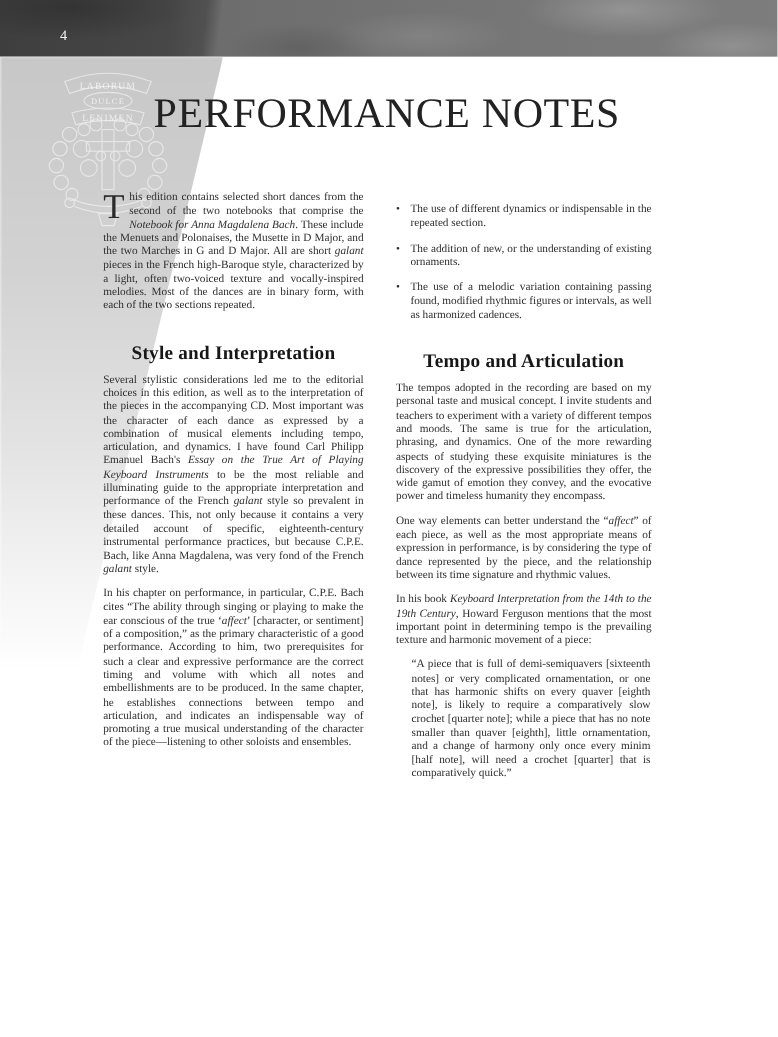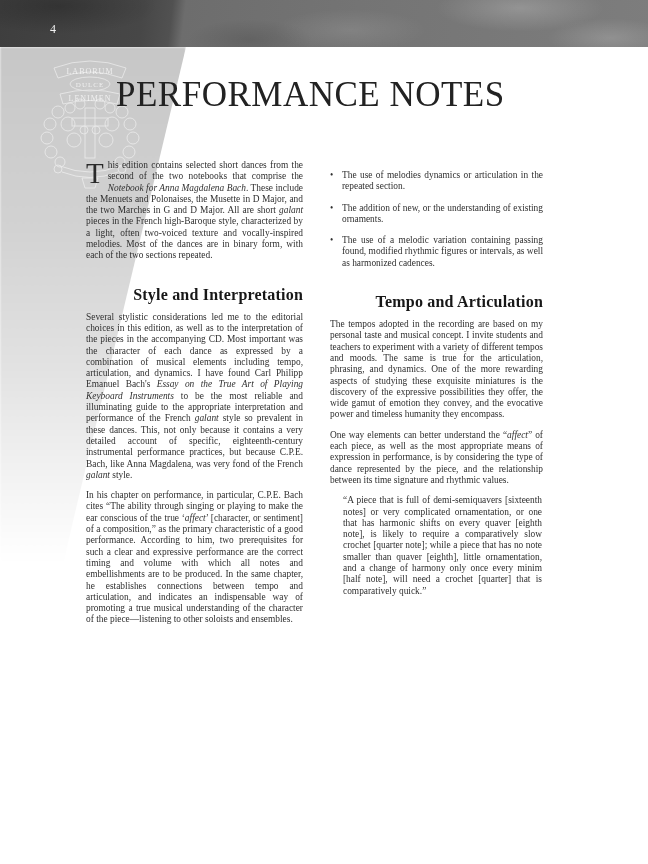--- a/index.html
+++ b/index.html
@@ -27,34 +27,34 @@
   .wedge{
     position:absolute;left:0;top:47px;width:186px;height:515px;
     background:linear-gradient(to bottom,#c7c7c7 0%,#d2d2d2 35%,#e2e2e2 62%,#f4f4f4 85%,#ffffff 100%);
     clip-path:polygon(0 0,100% 0,34% 100%,0 100%);
     filter:blur(1.2px);
   }
   
   .crest{position:absolute;left:24px;top:50px;width:132px;height:142px;}
   
   .title{
-    position:absolute;left:116px;top:77px;font-size:35px;line-height:1;
+    position:absolute;left:128px;top:77px;font-size:35px;line-height:1;
     letter-spacing:0.5px;color:#222222;white-space:nowrap;
     font-family:"Liberation Serif", serif;
   }
   
   .col{position:absolute;font-size:9.4px;line-height:11.3px;text-align:justify;}
   .col-left {left:86px;top:160px;width:217px;}
   .col-right{left:330px;top:170px;width:213px;}
   .para{margin:0 0 9px 0;}
   .para:last-child{margin-bottom:0;}
   .quote{margin-left:13px;margin-right:1px;}
   .heading{
     font-size:16px;line-height:18px;font-weight:bold;color:#171717;
-    margin:24px 0 8px 0;text-align:right;letter-spacing:0.2px;
+    margin:24px 0 8px 0;text-align:center;letter-spacing:0.2px;
   }
   .col-right .bullets + .para + .heading{}
   .dropcap{
     float:left;font-size:29px;line-height:22px;padding:2px 4px 0 0;color:#2a2a2a;
   }
   .bullets{list-style:none;margin:0;padding:0;}
   .bullets li{display:flex;margin-bottom:10px;}
   .bullets .dot{width:12px;flex:none;text-align:left;}
   .bullets .btext{flex:1;text-align:justify;}
   em{font-style:italic;}
@@ -114,30 +114,31 @@
   <div class="col col-left" id="col-left">
       <p class="para"><span class="dropcap">T</span><span>his edition contains selected short dances from the second of the two notebooks that comprise the </span><em>Notebook for Anna Magdalena Bach</em><span>. These include the Menuets and Polonaises, the Musette in D Major, and the two Marches in G and D Major. All are short </span><em>galant</em><span> pieces in the French high-Baroque style, characterized by a light, often two-voiced texture and vocally-inspired melodies. Most of the dances are in binary form, with each of the two sections repeated.</span></p>
       <h2 class="heading">Style and Interpretation</h2>
       <p class="para"><span>Several stylistic considerations led me to the editorial choices in this edition, as well as to the interpretation of the pieces in the accompanying CD. Most important was the character of each dance as expressed by a combination of musical elements including tempo, articulation, and dynamics. I have found Carl Philipp Emanuel Bach's </span><em>Essay on the True Art of Playing Keyboard Instruments</em><span> to be the most reliable and illuminating guide to the appropriate interpretation and performance of the French </span><em>galant</em><span> style so prevalent in these dances. This, not only because it contains a very detailed account of specific, eighteenth-century instrumental performance practices, but because C.P.E. Bach, like Anna Magdalena, was very fond of the French </span><em>galant</em><span> style.</span></p>
       <p class="para"><span>In his chapter on performance, in particular, C.P.E. Bach cites “The ability through singing or playing to make the ear conscious of the true ‘</span><em>affect</em><span>’ [character, or sentiment] of a composition,” as the primary characteristic of a good performance. According to him, two prerequisites for such a clear and expressive performance are the correct timing and volume with which all notes and embellishments are to be produced. In the same chapter, he establishes connections between tempo and articulation, and indicates an indispensable way of promoting a true musical understanding of the character of the piece—listening to other soloists and ensembles.</span></p>
     </div>
   <div class="col col-right" id="col-right">
       <ul class="bullets">
         <li>
           <span class="dot">•</span>
-          <div class="btext"><span>The use of melodies dynamics or articulation in the repeated section.</span></div>
+          <div class="btext"><span>The use of different dynamics or indispensable in the repeated section.</span></div>
         </li>
         <li>
           <span class="dot">•</span>
           <div class="btext"><span>The addition of new, or the understanding of existing ornaments.</span></div>
         </li>
         <li>
           <span class="dot">•</span>
           <div class="btext"><span>The use of a melodic variation containing passing found, modified rhythmic figures or intervals, as well as harmonized cadences.</span></div>
         </li>
       </ul>
       <h2 class="heading">Tempo and Articulation</h2>
       <p class="para"><span>The tempos adopted in the recording are based on my personal taste and musical concept. I invite students and teachers to experiment with a variety of different tempos and moods. The same is true for the articulation, phrasing, and dynamics. One of the more rewarding aspects of studying these exquisite miniatures is the discovery of the expressive possibilities they offer, the wide gamut of emotion they convey, and the evocative power and timeless humanity they encompass.</span></p>
       <p class="para"><span>One way elements can better understand the “</span><em>affect</em><span>” of each piece, as well as the most appropriate means of expression in performance, is by considering the type of dance represented by the piece, and the relationship between its time signature and rhythmic values.</span></p>
+      <p class="para"><span>In his book </span><em>Keyboard Interpretation from the 14th to the 19th Century</em><span>, Howard Ferguson mentions that the most important point in determining tempo is the prevailing texture and harmonic movement of a piece:</span></p>
       <p class="para quote"><span>“A piece that is full of demi-semiquavers [sixteenth notes] or very complicated ornamentation, or one that has harmonic shifts on every quaver [eighth note], is likely to require a comparatively slow crochet [quarter note]; while a piece that has no note smaller than quaver [eighth], little ornamentation, and a change of harmony only once every minim [half note], will need a crochet [quarter] that is comparatively quick.”</span></p>
     </div>
 
 </div>
 
 </body></html>

